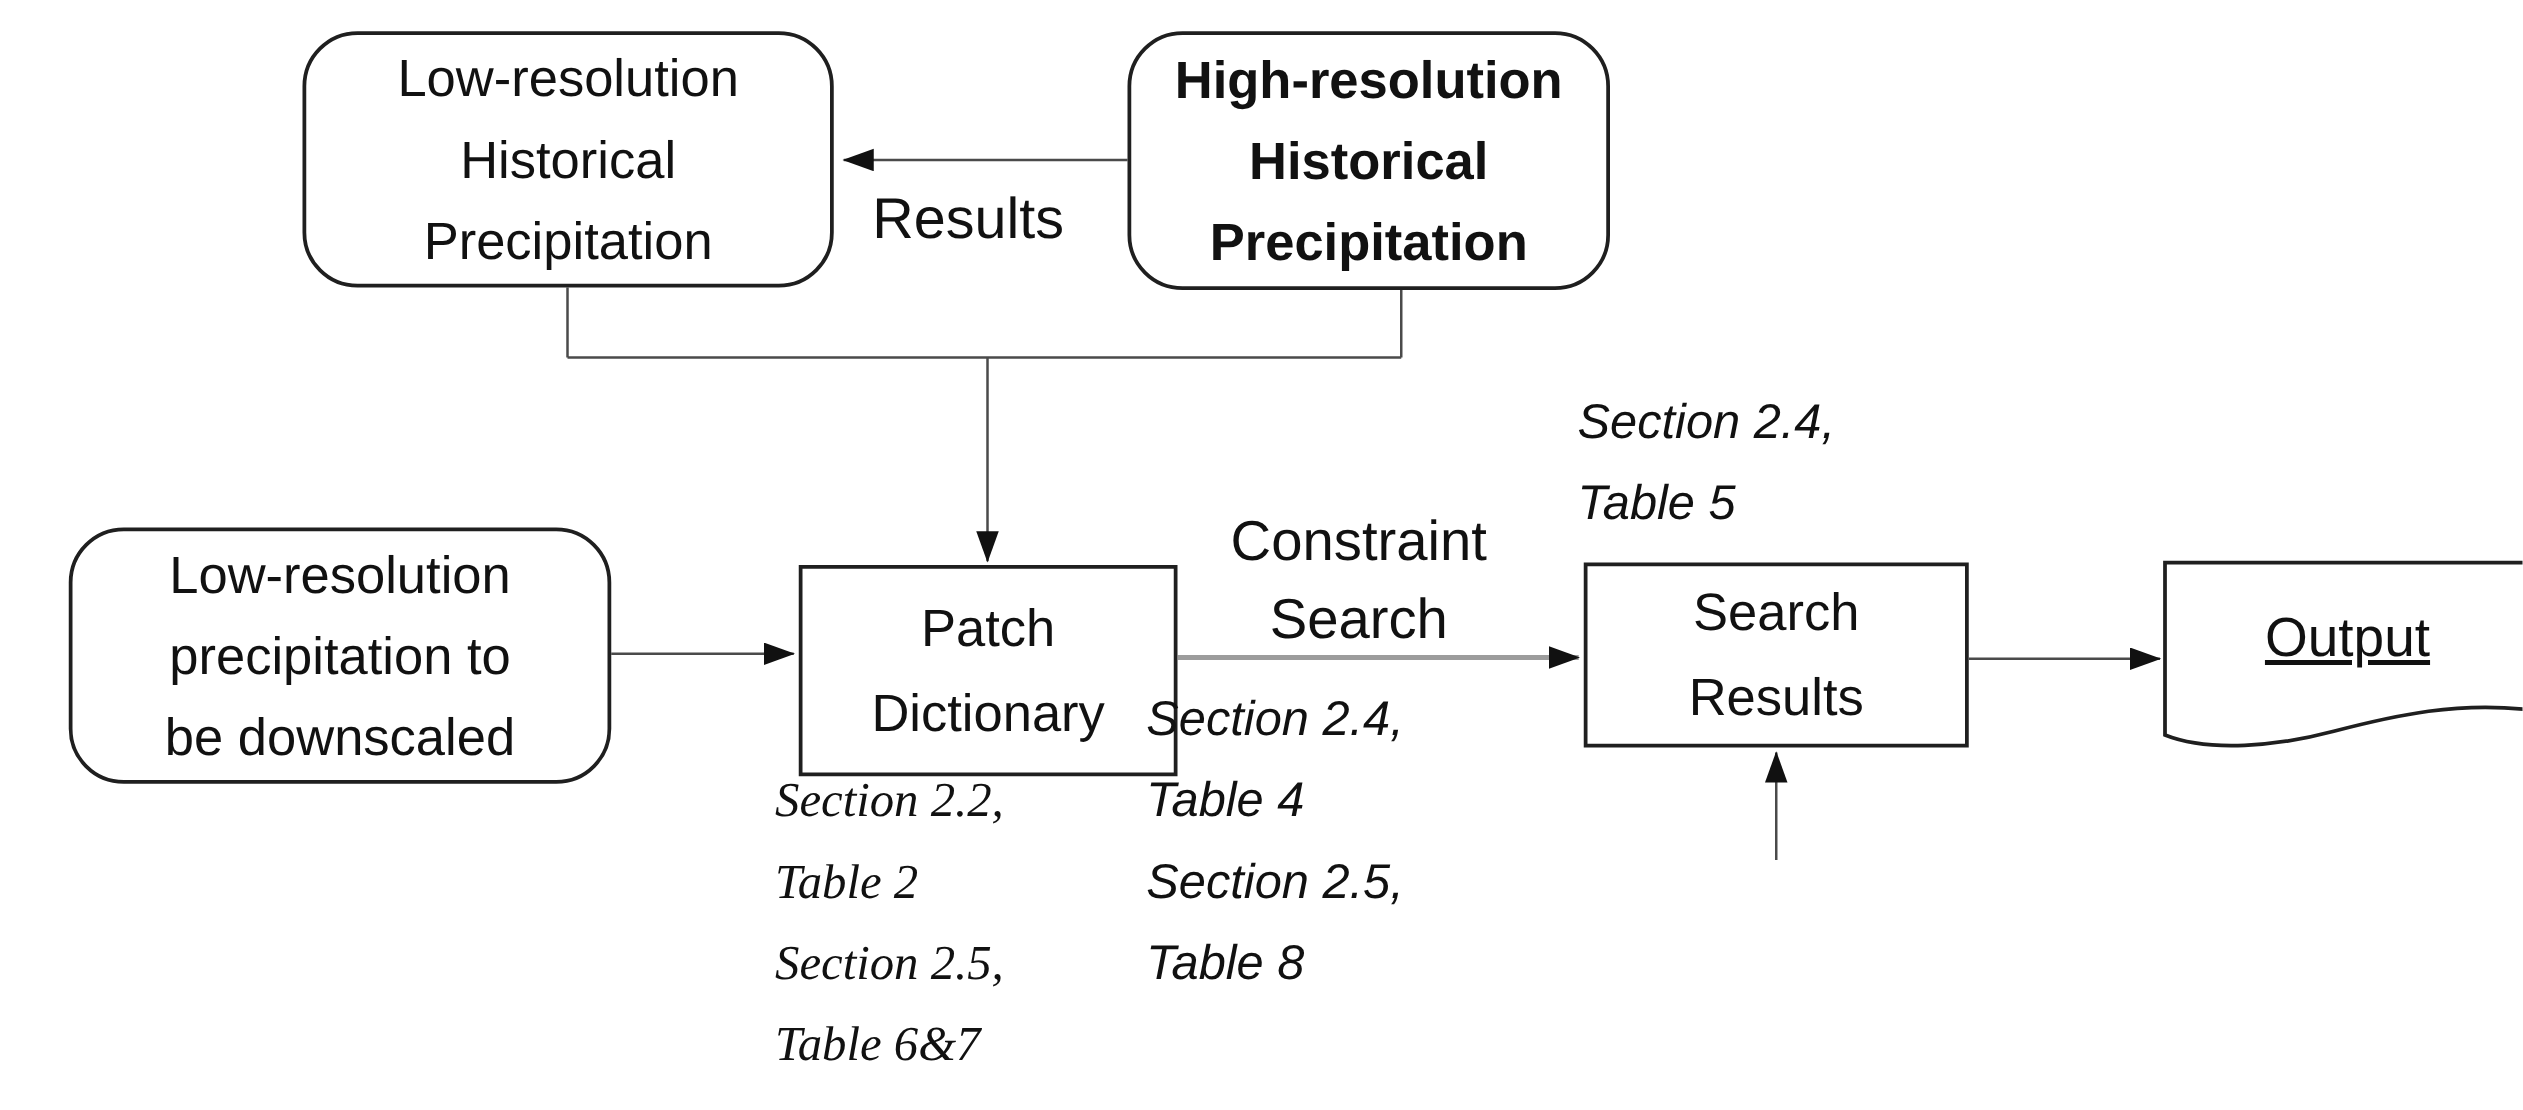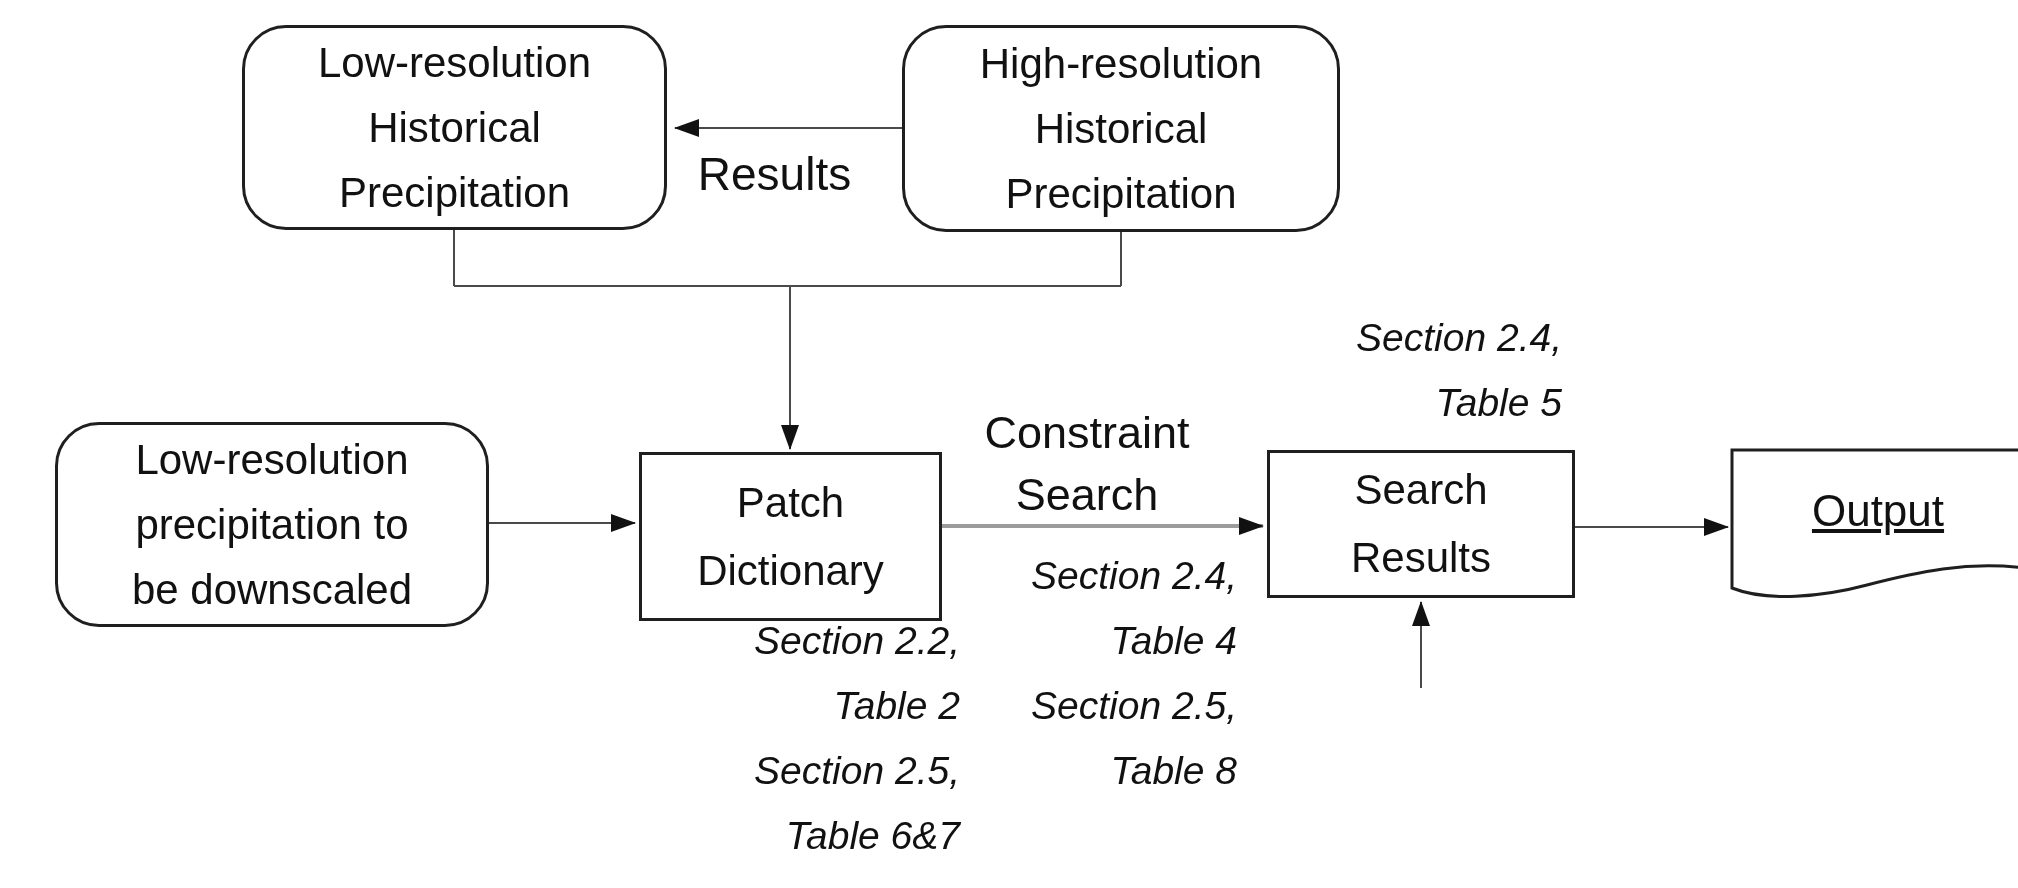--- a/index.html
+++ b/index.html
@@ -33,21 +33,21 @@
   .rounded{border-radius:44px;}
   .rect{line-height:68px;}
   .edge-label{
     position:absolute;
     text-align:center;
     white-space:pre-line;
     font-size:45px;line-height:62px;
   }
   .annotation{
     position:absolute;
-    text-align:right;
+    text-align:left;
     white-space:pre-line;
     font-style:italic;
     font-size:39px;line-height:65px;
   }
   .doc-label{
     position:absolute;
     display:flex;align-items:center;justify-content:center;
     font-size:44px;
     white-space:pre-line;
     text-decoration:underline;
@@ -92,21 +92,21 @@
 
     <g stroke="#4a4a4a" stroke-width="2">
       <line x1="1548" y1="527" x2="1701" y2="527" marker-end="url(#arw)"></line>
     </g>
   </svg>
 
   <div class="node rounded" style="left:215px;top:25px;width:425px;height:205px;">Low-resolution
 Historical
 Precipitation</div>
 
-  <div class="node rounded" style="left:875px;top:25px;width:438px;height:207px;">High-resolution
+  <div class="node rounded" style="left:875px;top:25px;width:386px;height:207px;font-weight:bold;">High-resolution
 Historical
 Precipitation</div>
 
   <div class="node rounded" style="left:28px;top:422px;width:434px;height:205px;">Low-resolution
 precipitation to
 be downscaled</div>
 
   <div class="node rect" style="left:612px;top:452px;width:303px;height:169px;">Patch
 Dictionary</div>
 
@@ -114,21 +114,21 @@
 Results</div>
 
 
   <div class="doc-label" style="left:1705px;top:452px;width:292px;height:118px;">Output</div>
 
   <div class="edge-label" style="left:640px;top:143px;width:215px;font-size:46px;">Results</div>
 
   <div class="edge-label" style="left:930px;top:402px;width:260px;">Constraint
 Search</div>
 
-  <div class="annotation" style="left:593px;top:608px;width:340px;">Section 2.2,
+  <div class="annotation" style="left:593px;top:608px;width:340px;font-family:Liberation Serif, serif;">Section 2.2,
 Table 2
 Section 2.5,
 Table 6&amp;7</div>
 
   <div class="annotation" style="left:890px;top:543px;width:320px;">Section 2.4,
 Table 4
 Section 2.5,
 Table 8</div>
 
   <div class="annotation" style="left:1235px;top:305px;width:300px;">Section 2.4,

